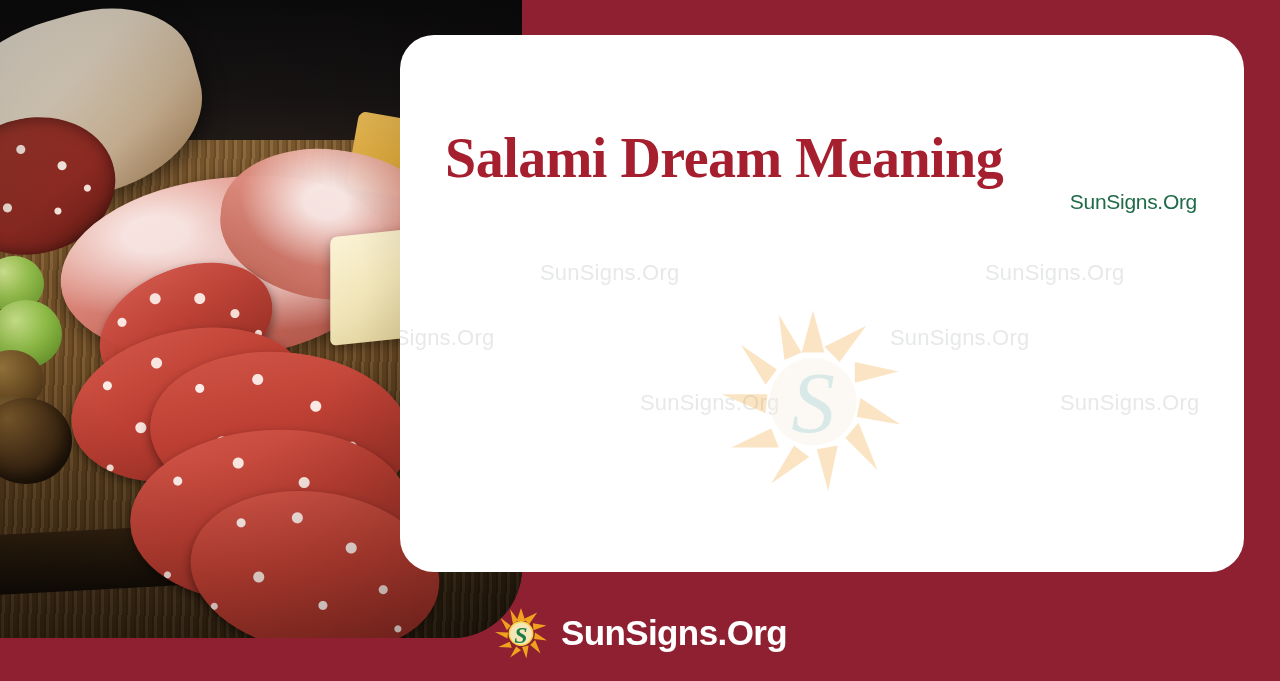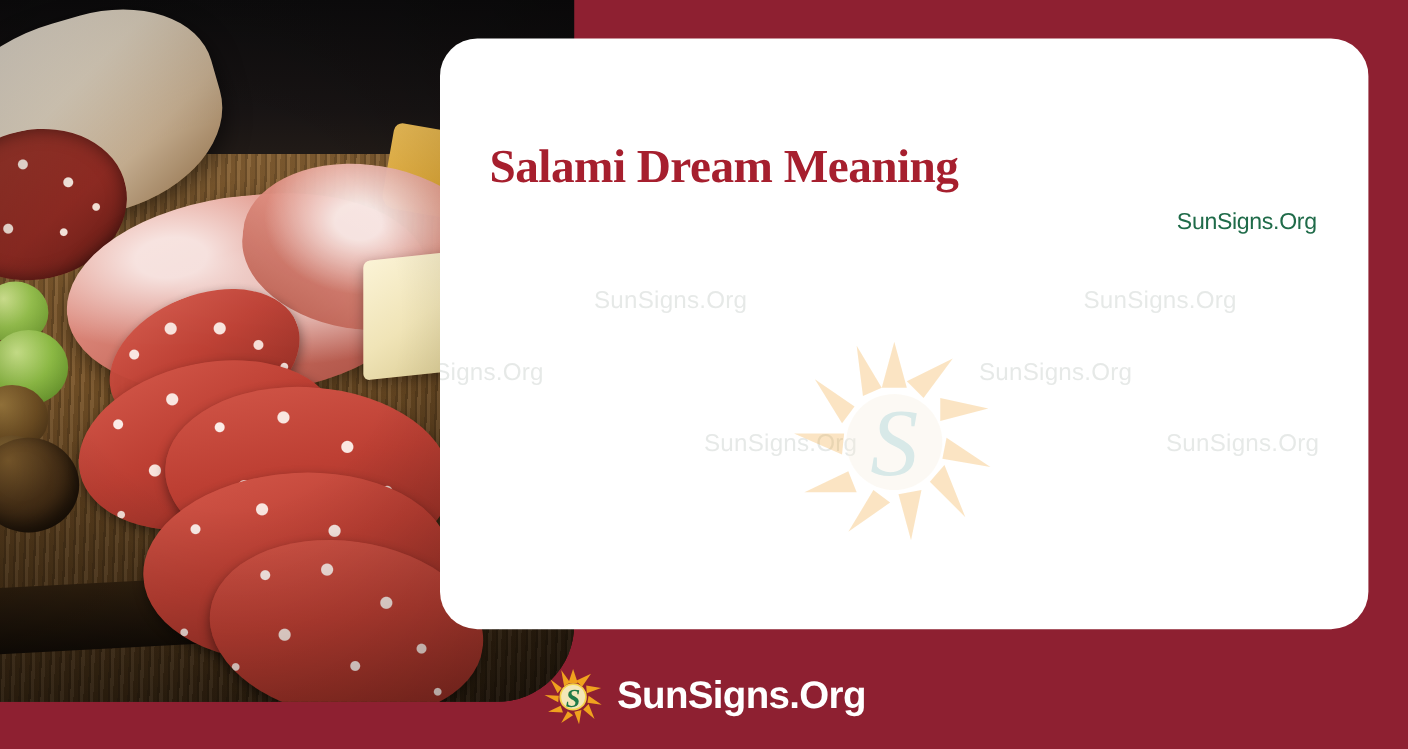--- a/index.html
+++ b/index.html
@@ -182,21 +182,21 @@
 
   
   .card-content { position:relative; z-index:3; }
 
   #title {
     position:absolute;
     left:45px; top:95px;
     width:760px;
     font-family:"Liberation Serif", serif;
     font-weight:bold;
-    font-size:43px;
+    font-size:56px;
     line-height:1.02;
     color:#a61f2e;
     letter-spacing:-0.5px;
     white-space:nowrap;
   }
   #title-sub {
     position:absolute;
     right:47px; top:155px;
     font-family:"Liberation Sans", sans-serif;
     font-size:21px;

